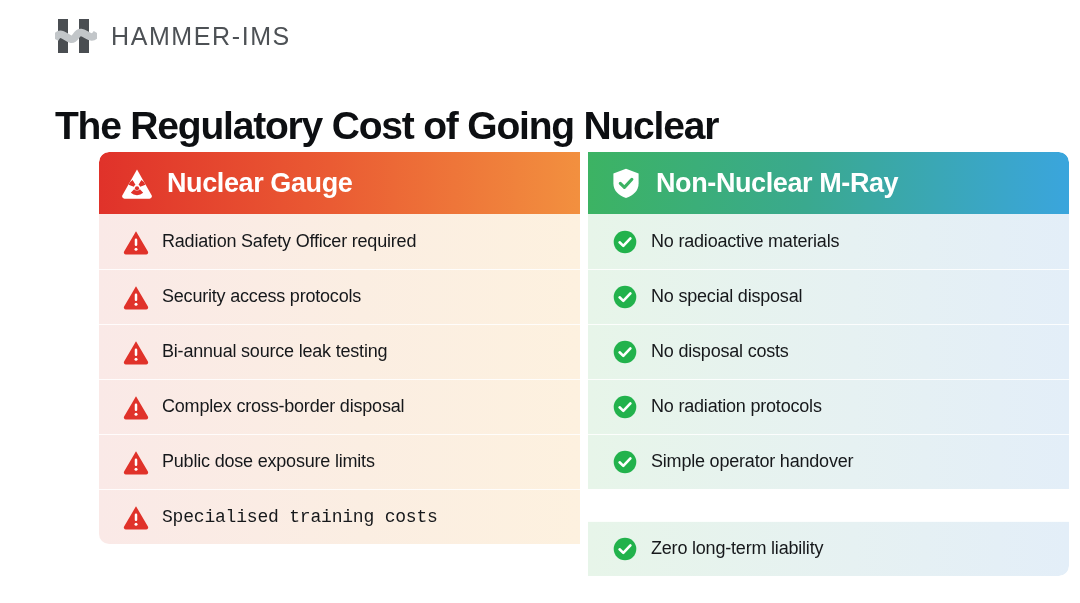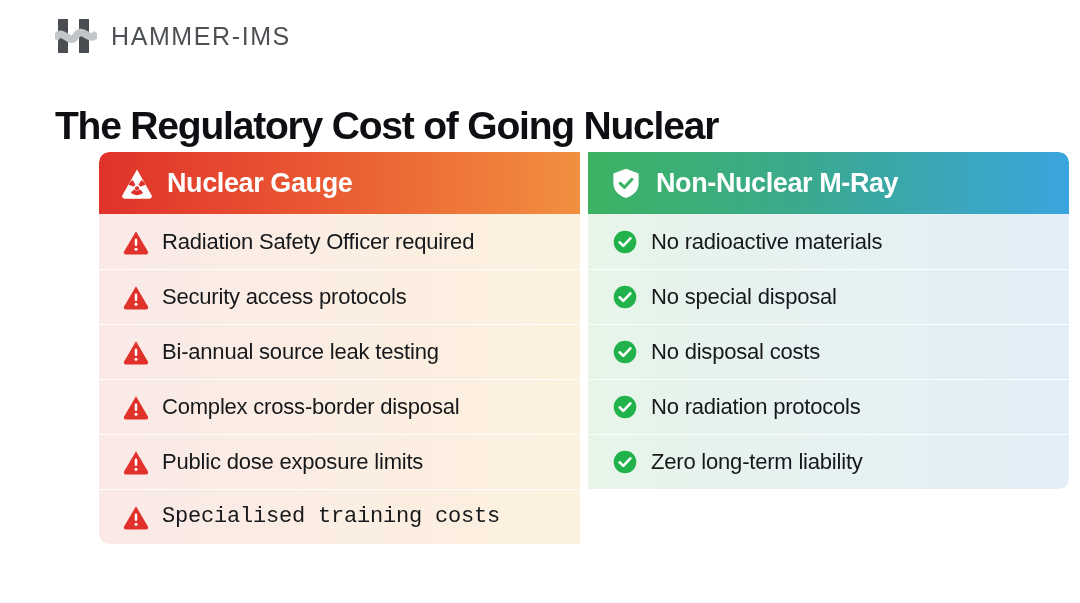--- a/index.html
+++ b/index.html
@@ -120,30 +120,30 @@
     height: 1px;
     background: rgba(255,255,255,0.85);
   }
   .col-left .row {
     background: linear-gradient(90deg, #fae9e7 0%, #fbeee2 55%, #fdf1df 100%);
   }
   .col-right .row {
     background: linear-gradient(90deg, #e7f5e9 0%, #e6f1f2 55%, #e3eef8 100%);
   }
   .col-left .rows .row:last-child  { border-radius: 0 0 0 10px; font-family: Liberation Mono, monospace; }
-  .col-right .rows .row:last-child { border-radius: 0 0 10px 0; }
+  .col-right .rows .row:last-child { border-radius: 0 0 10px 0; margin-top: 32px; }
 
   .row-icon {
     width: 26px;
     height: 26px;
     flex: 0 0 auto;
     display: block;
   }
   .row-label {
-    font-size: 22px;
+    font-size: 18px;
     color: #16181b;
     letter-spacing: -0.2px;
     white-space: nowrap;
   }
 </style>
 </head>
 <body>
 
 <div class="brand">
   <svg class="brand-logo" viewBox="0 0 42 42">
@@ -265,20 +265,27 @@
       </div>
 
       <div class="row">
         <svg class="row-icon" viewBox="0 0 26 26">
           <circle cx="13" cy="13" r="11.3" fill="#22b24c"></circle>
           <path d="M7.6 13.3 L11.3 16.9 L18.4 9.4" fill="none" stroke="#ffffff" stroke-width="2.6" stroke-linecap="round" stroke-linejoin="round"></path>
         </svg>
         <span class="row-label">No radiation protocols</span>
       </div>
 
+      <div class="row">
+        <svg class="row-icon" viewBox="0 0 26 26">
+          <circle cx="13" cy="13" r="11.3" fill="#22b24c"></circle>
+          <path d="M7.6 13.3 L11.3 16.9 L18.4 9.4" fill="none" stroke="#ffffff" stroke-width="2.6" stroke-linecap="round" stroke-linejoin="round"></path>
+        </svg>
+        <span class="row-label">Simple operator handover</span>
+      </div>
 
       <div class="row">
         <svg class="row-icon" viewBox="0 0 26 26">
           <circle cx="13" cy="13" r="11.3" fill="#22b24c"></circle>
           <path d="M7.6 13.3 L11.3 16.9 L18.4 9.4" fill="none" stroke="#ffffff" stroke-width="2.6" stroke-linecap="round" stroke-linejoin="round"></path>
         </svg>
         <span class="row-label">Zero long-term liability</span>
       </div>
 
     </div>

